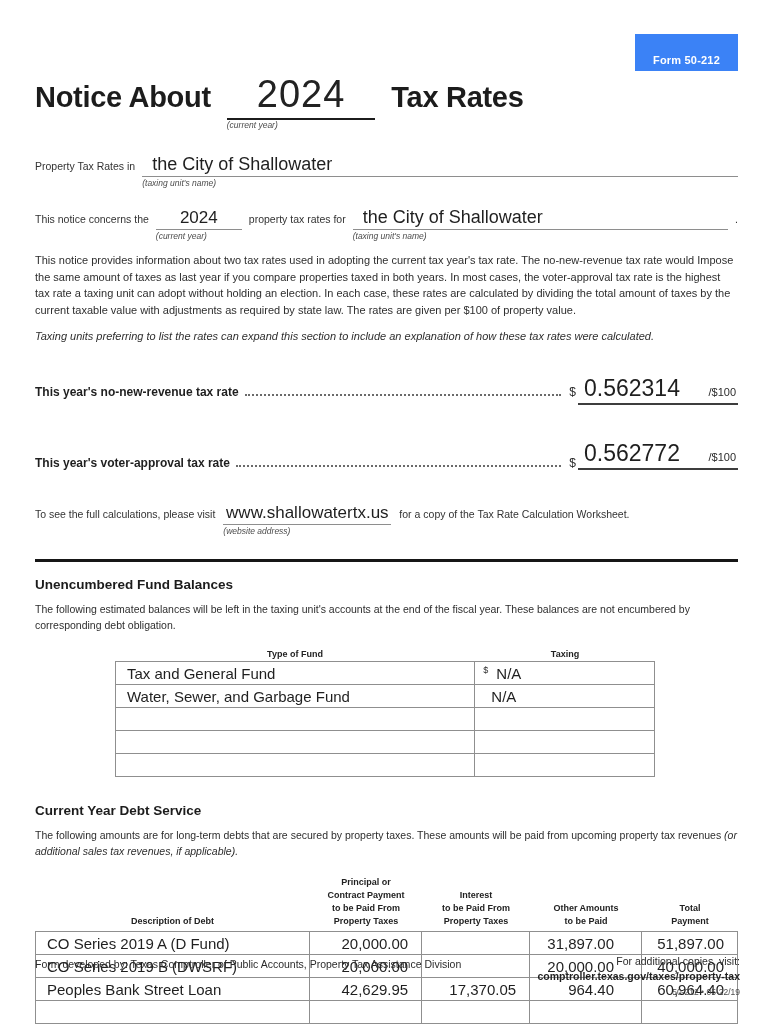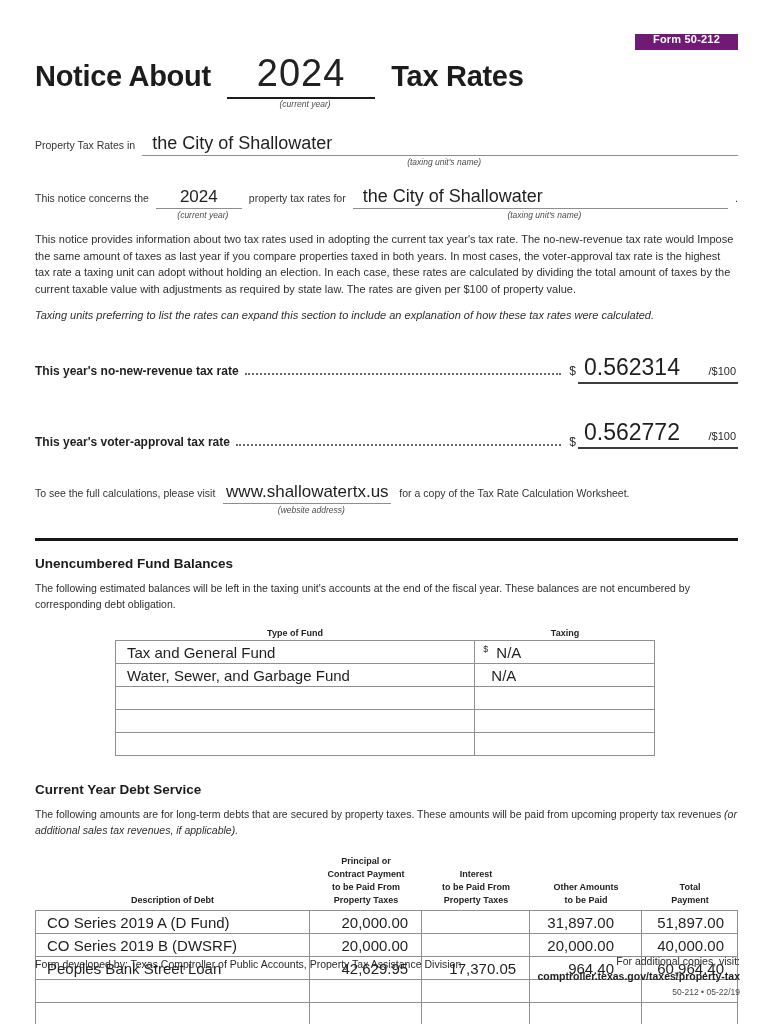--- a/index.html
+++ b/index.html
@@ -7,34 +7,34 @@
   body {
     width:770px; height:1024px;
     font-family:"Liberation Sans","DejaVu Sans",sans-serif;
     color:#2b2b2b; position:relative; overflow:hidden;
   }
   .page { width:770px; height:1024px; position:relative; padding:34px 32px 0 35px; }
 
   
   .badge-row { display:flex; justify-content:flex-end; }
   .badge {
-    background:#701a75; color:#ffffff; font-size:11px; font-weight:bold;
-    padding:0 18px 5px; letter-spacing:.2px; line-height:1;
+    background:#3b82f6; color:#ffffff; font-size:11px; font-weight:bold;
+    padding:21px 18px 5px; letter-spacing:.2px; line-height:1;
   }
 
   
   .title-row { display:flex; align-items:baseline; gap:16px; margin-top:2px; padding-left:0; }
   .title-bold { font-size:29px; font-weight:bold; color:#1c1c1c; letter-spacing:-.3px; }
   .year-blank {
     position:relative; display:inline-block;
     border-bottom:2.5px solid #1c1c1c; padding:0 30px 2px;
   }
   .year-value { font-size:38px; font-weight:400; color:#222; letter-spacing:1px; }
   .caption {
-    position:absolute; top:100%; left:8px; right:0; text-align:center;
+    position:absolute; top:100%; left:0; right:0; text-align:left;
     font-size:8.5px; font-style:italic; color:#4c4c4c; white-space:nowrap; padding-top:2px;
   }
 
   
   .fill-row { display:flex; align-items:baseline; gap:7px; }
   .row-1 { margin-top:34px; }
   .row-2 { margin-top:30px; margin-bottom:6px; }
   .small-label { font-size:10.5px; color:#333; white-space:nowrap; }
   .blank { position:relative; border-bottom:1.2px solid #8e8e8e; padding-bottom:1px; }
   .grow { flex:1; }

